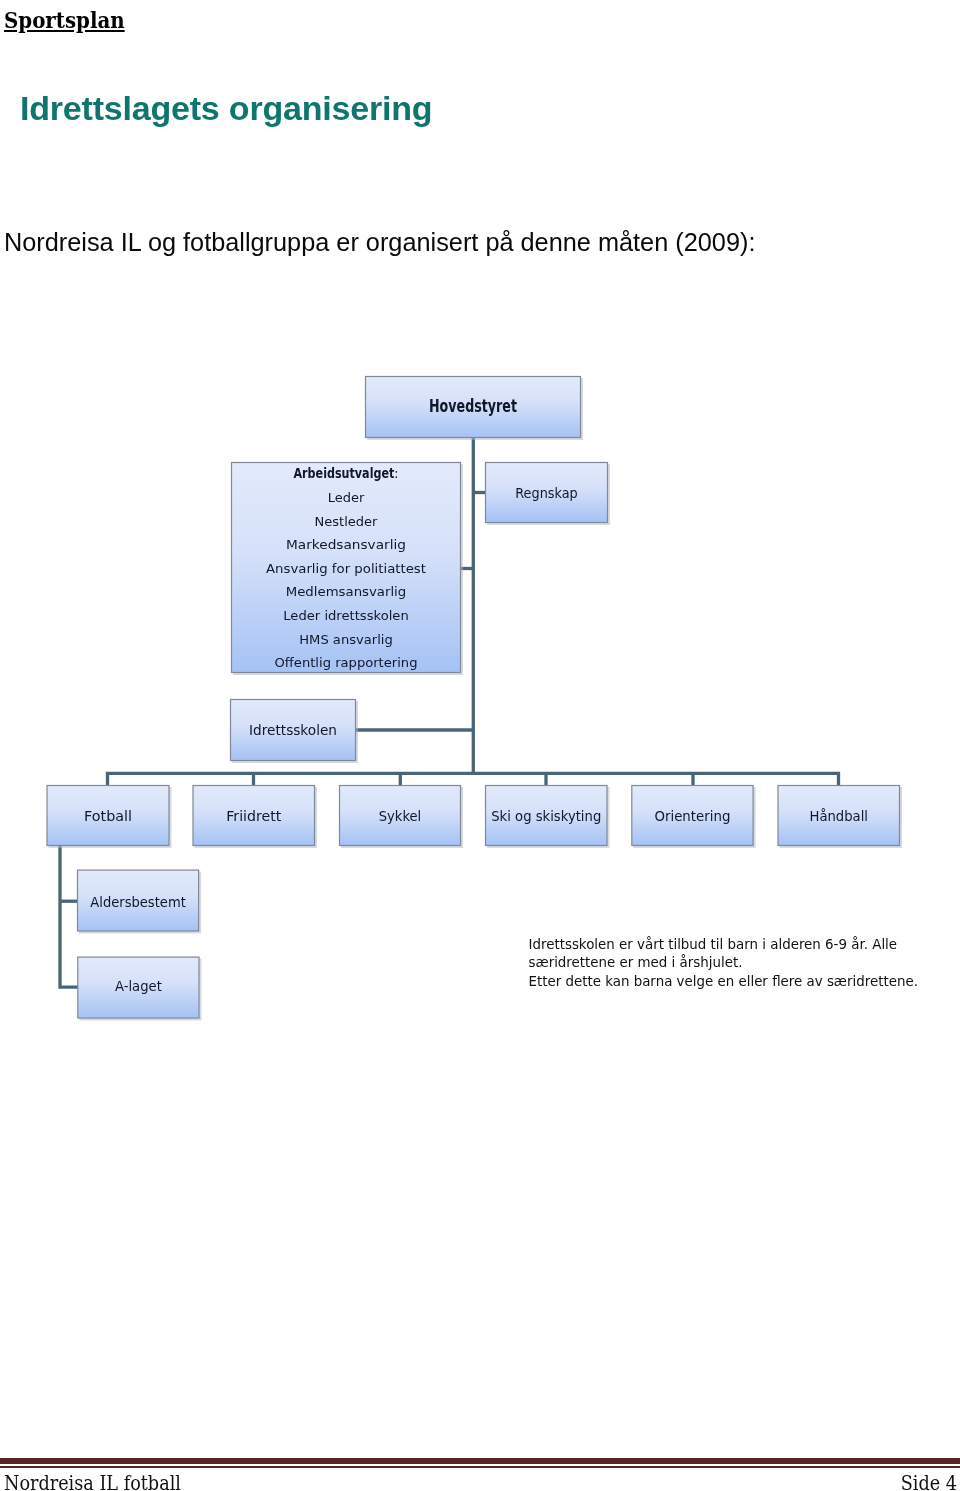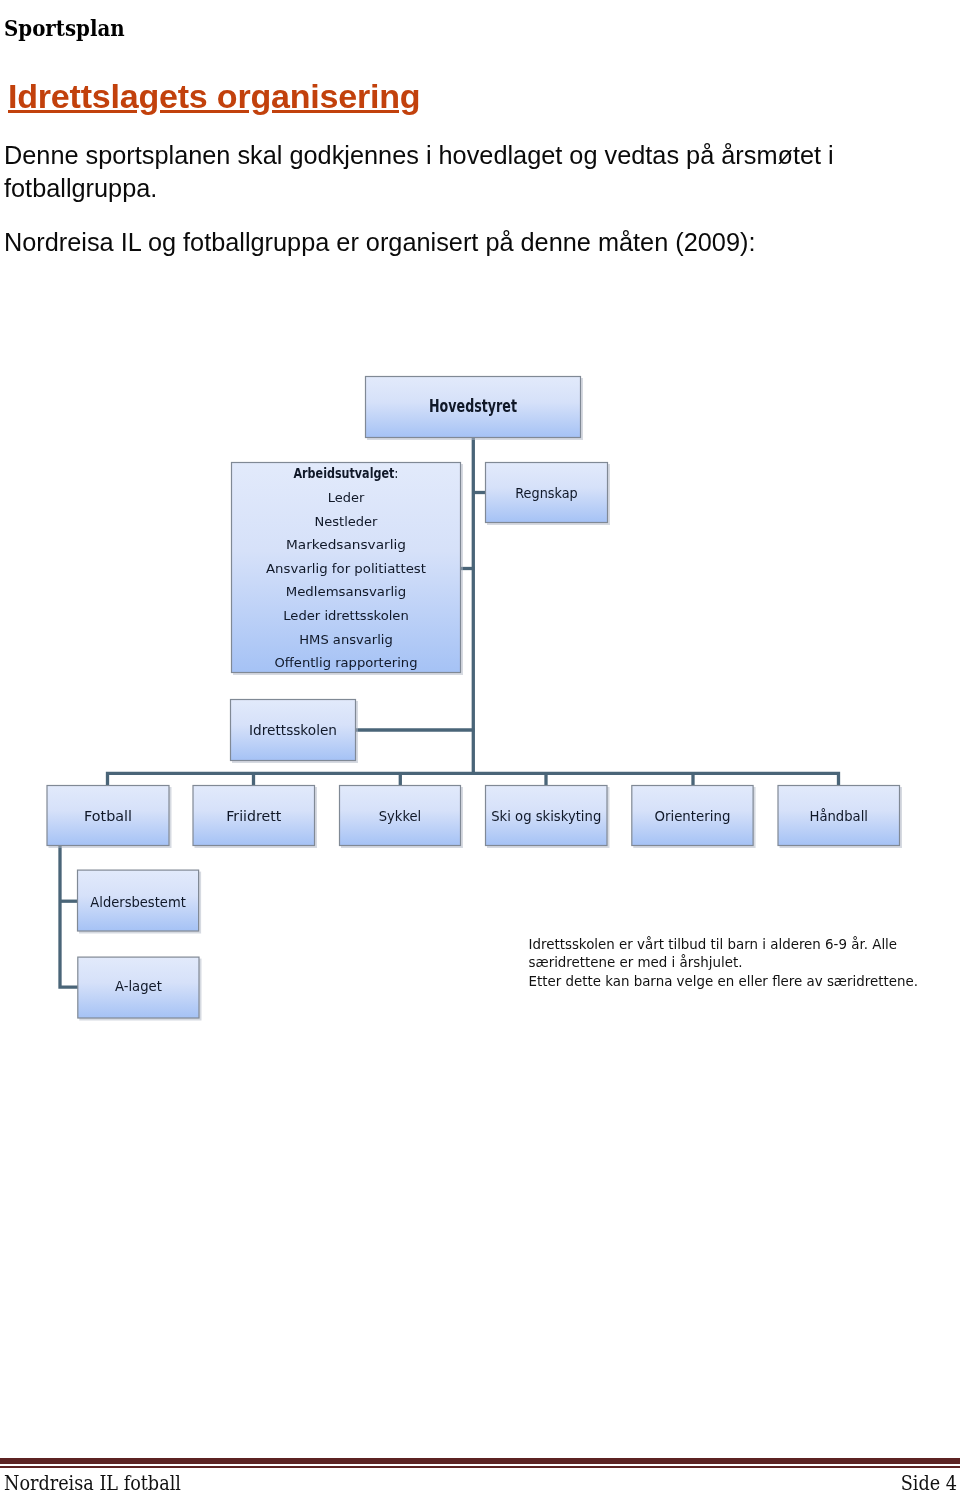--- a/index.html
+++ b/index.html
@@ -1,20 +1,20 @@
 <!DOCTYPE html>
 <html><head>
 <meta charset="utf-8">
 <title>Sportsplan</title>
 <style>
   html,body{margin:0;padding:0;-webkit-font-smoothing:antialiased;}
   body{width:960px;height:1491px;background:#ffffff;font-family:"Liberation Sans",sans-serif;overflow:hidden;position:relative;}
   .page{position:absolute;left:0;top:0;width:960px;height:1491px;}
-  .hdr{position:absolute;left:4px;top:16px;font-family:"DejaVu Serif",serif;font-weight:bold;font-stretch:condensed;font-size:22px;line-height:25px;color:#000;}
-  h1.title{position:absolute;left:4px;top:74px;margin:4px;font-size:34px;font-weight:bold;color:#c2410c;letter-spacing:-0.2px;line-height:36px;text-decoration:underline;}
+  .hdr{position:absolute;left:4px;top:8px;font-family:"DejaVu Serif",serif;font-weight:bold;font-stretch:condensed;font-size:22px;line-height:25px;color:#000;text-decoration:underline;}
+  h1.title{position:absolute;left:4px;top:74px;margin:16px;font-size:34px;font-weight:bold;color:#0f766e;letter-spacing:-0.2px;line-height:36px;}
   .para{position:absolute;left:4px;font-size:25.3px;line-height:33px;color:#0A0A0A;}
   #p1{top:139px;width:950px;}
   #p2{top:226px;width:950px;}
   .foot-rule{position:absolute;left:0;width:960px;background:#5C2323;}
   .foot-left{position:absolute;left:4px;top:1472.5px;font-family:"DejaVu Serif",serif;font-stretch:condensed;font-size:19.6px;line-height:22px;color:#111;}
   .foot-right{position:absolute;right:3px;top:1472.5px;font-family:"DejaVu Serif",serif;font-stretch:condensed;font-size:19.6px;line-height:22px;color:#111;}
   svg.chart{position:absolute;left:0;top:0;}
   svg.chart .cn{fill:none;stroke:#4A6578;stroke-width:3.3;stroke-linejoin:miter;stroke-linecap:butt;}
   svg.chart .shd{fill:#AEB6C4;opacity:.5;}
   svg.chart .bx{fill:url(#bxg);stroke:#808995;stroke-width:1.2;}
@@ -23,21 +23,20 @@
   svg.chart .lb.hd{font-size:16.8px;}
   svg.chart .lb.au{font-size:13px;}
   svg.chart .nt{font-family:"DejaVu Sans",sans-serif;font-size:13.4px;fill:#111;text-anchor:start;}
 </style>
 </head>
 <body>
 
 <div class="page">
   <div class="hdr">Sportsplan</div>
   <h1 class="title">Idrettslagets organisering</h1>
-  <div class="para" id="p1">Denne sportsplanen skal godkjennes i hovedlaget og vedtas på årsmøtet i fotballgruppa.</div>
   <div class="para" id="p2">Nordreisa IL og fotballgruppa er organisert på denne måten (2009):</div>
 
   <svg class="chart" id="orgchart" width="960" height="1491" viewBox="0 0 960 1491">
     <defs>
       <linearGradient id="bxg" x1="0" y1="0" x2="0" y2="1">
         <stop offset="0" stop-color="#E2EAFB"></stop>
         <stop offset="0.42" stop-color="#D6E1F9"></stop>
         <stop offset="1" stop-color="#A5C2F5"></stop>
       </linearGradient>
     </defs>

